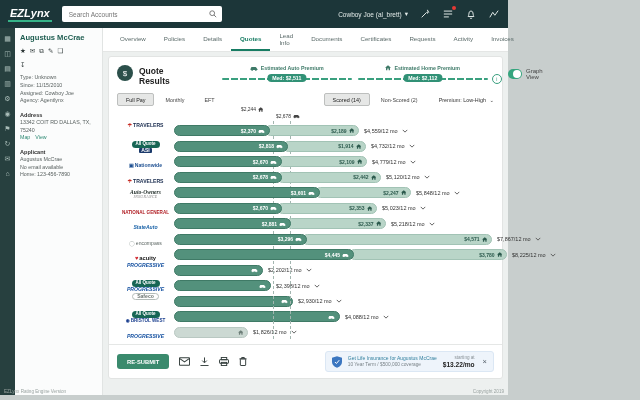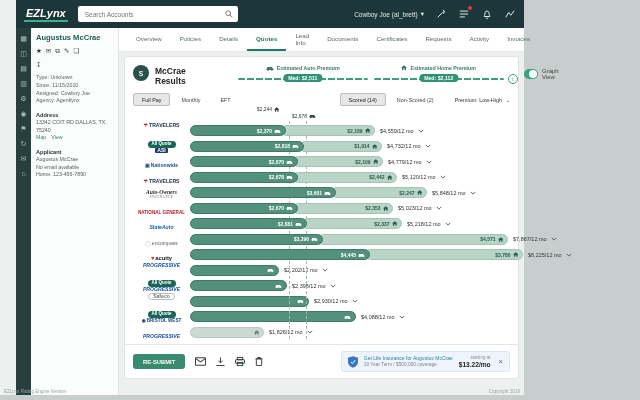--- a/index.html
+++ b/index.html
@@ -1,17 +1,17 @@
 <!DOCTYPE html>
 <html><head>
 <meta charset="utf-8">
 <style>
   html,body{margin:0;padding:0;width:640px;height:400px;overflow:hidden;background:#c8cecd;
     font-family:"Liberation Sans",sans-serif;-webkit-font-smoothing:antialiased;}
-  .app{position:relative;width:508px;height:395px;background:#edf0ef;display:flex;flex-direction:column;padding-left:16px;}
+  .app{position:relative;width:508px;height:395px;background:#edf0ef;display:flex;flex-direction:column;}
   
   .topbar{height:28px;background:#1c3639;display:flex;align-items:center;padding:0 8px;gap:10px;flex:none;}
   .brand{color:#fff;font-weight:bold;font-style:italic;font-size:11px;border-bottom:2px solid #36b388;
     padding:1px 2px 0;line-height:1.1;}
   .search{background:#fff;border-radius:2px;height:16px;width:150px;display:flex;align-items:center;padding:0 5px;}
   .search input{border:0;outline:0;font-size:6.5px;flex:1;color:#333;background:transparent;
     font-family:"Liberation Sans",sans-serif;}
   .topright{margin-left:auto;display:flex;align-items:center;gap:11px;color:#e2eae8;}
   .user{font-size:6.5px;display:flex;align-items:center;gap:3px;}
   .ticon{position:relative;width:12px;height:12px;display:flex;align-items:center;justify-content:center;}
@@ -214,21 +214,21 @@
           <div class="tab">Certificates</div>
           <div class="tab">Requests</div>
           <div class="tab">Activity</div>
           <div class="tab">Invoices</div>
         </nav>
 
       <section class="card">
 
         <div class="card-head">
           <span class="dollar">$</span>
-          <h1>McCrae Results</h1>
+          <h1>Quote Results</h1>
 
           <div class="prem prem1">
             <div class="prem-top">
               <svg width="8" height="5" viewBox="0 0 16 10">
                   <path d="M1 6 L2.5 2.6 Q2.8 2 3.5 2 H11 Q11.7 2 12.1 2.6 L14.6 6 H15 V8 H13.4 A1.7 1.7 0 0 1 10 8 H6 A1.7 1.7 0 0 1 2.6 8 H1 Z"></path>
                 </svg>
               <span>Estimated Auto Premium</span>
             </div>
             <div class="prem-track">
               <span class="tline"></span>

